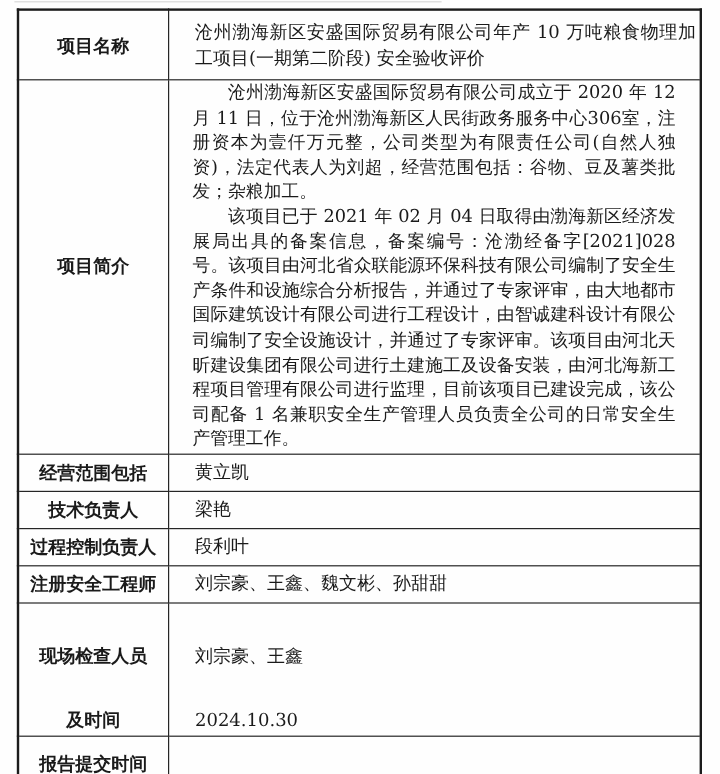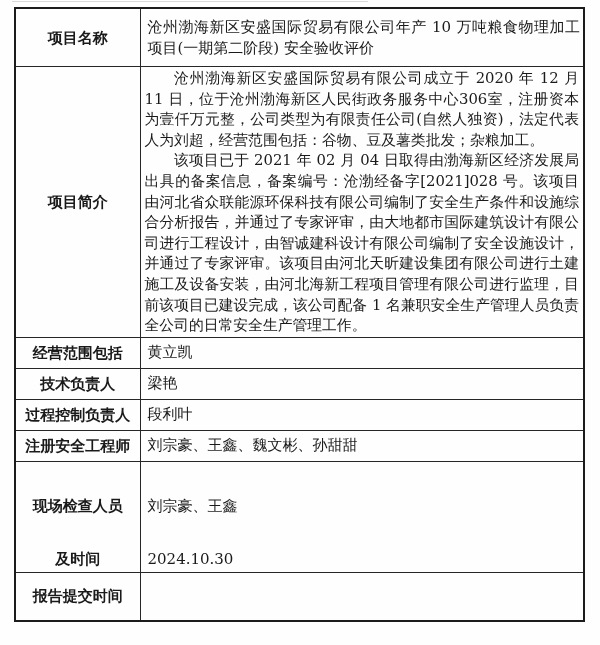--- a/index.html
+++ b/index.html
@@ -28,33 +28,33 @@
     text-align:center;
     vertical-align:middle;
     font-size:15px;
     padding:0 2px;
     line-height:20px;
     font-weight:bold;
   }
   td.val {
     font-size:15px;
     vertical-align:middle;
-    padding:2px 3px 2px 7px;
+    padding:2px 3px 2px 22px;
     line-height:21px;
     text-align:justify;
   }
   tr.r1  td { height:53px; }
   tr.r2  td { height:247px; }
   tr.r3  td, tr.r4 td, tr.r5 td, tr.r6 td, tr.r7 td, tr.r8 td { height:26px; }
   tr.r9  td { height:25px; }
   tr.r10 td { height:43px; }
   tr.r11 td { height:38px; }
   tr.r12 td { height:43px; }
 
-  td.intro { padding:1px 4px; vertical-align:middle; }
+  td.intro { padding:1px 20px; vertical-align:middle; }
   td.intro p {
     margin:0;
     font-size:14.8px;
     line-height:20.6px;
     text-indent:2em;
     text-align:justify;
   }
   .ln { line-height:21px;margin-top:32px; }
 </style>
 </head>

